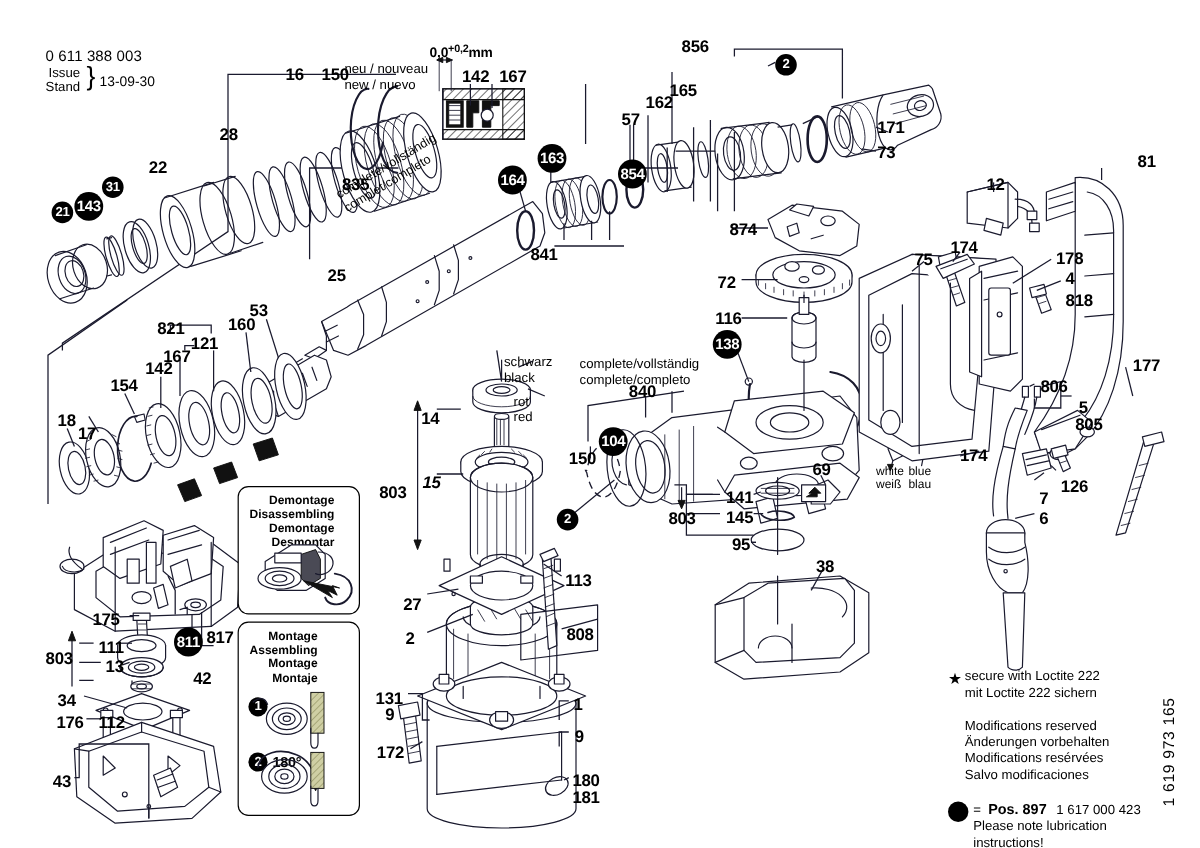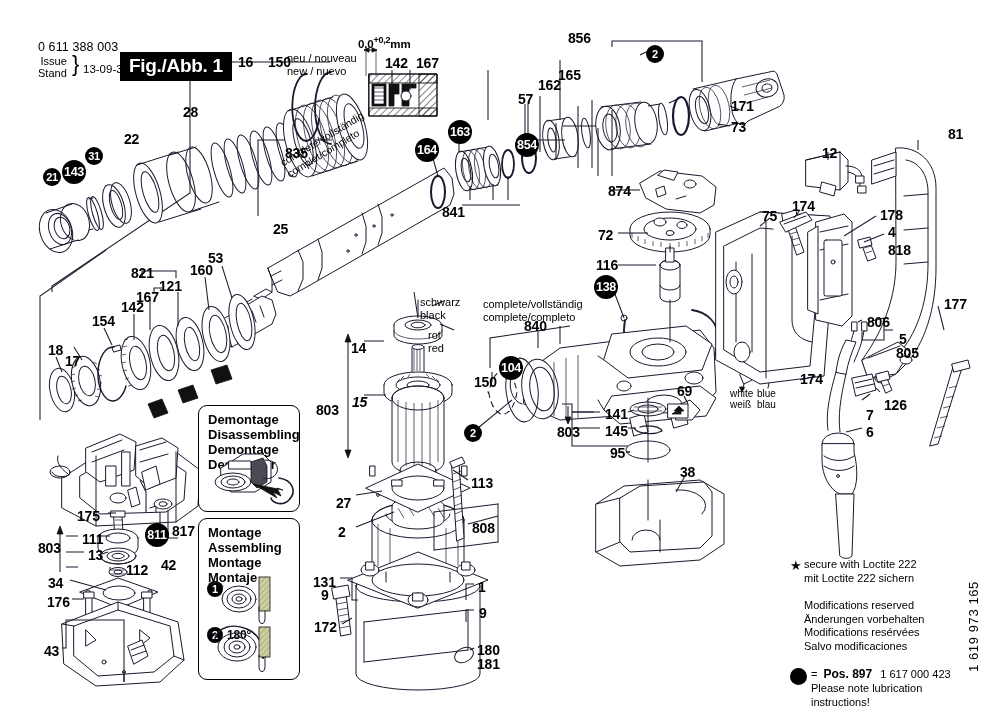--- a/index.html
+++ b/index.html
@@ -30,21 +30,21 @@
   #partno{position:absolute;font-size:12.5px;font-weight:normal;letter-spacing:.1px;}
   #issrow{position:absolute;font-size:11px;line-height:1.08;text-align:right;}
   #issdate{position:absolute;font-size:11.5px;}
 
   
   #doccode{position:absolute;font-size:13px;font-weight:normal;letter-spacing:.6px;
            transform:rotate(-90deg);transform-origin:0 0;white-space:nowrap;}
 
   
   .notebox{position:absolute;border:1.6px solid #000;border-radius:9px;background:#fff;}
-  .notebox .hd{position:absolute;font-size:13px;font-weight:bold;line-height:1.16;left:9px;top:6px;}
+  .notebox .hd{position:absolute;font-size:10px;font-weight:bold;line-height:1.16;left:9px;top:6px;text-align:right;}
 
   
   #legend{position:absolute;font-size:11px;line-height:1.26;}
   #legend b{font-weight:bold;}
 
   .star{position:absolute;font-size:13px;line-height:1;}
   .gls{position:absolute;font-size:10px;line-height:1.1;white-space:nowrap;}
 </style>
 </head>
 <body>
@@ -722,21 +722,20 @@
   <circle class="o" cx="124" cy="672" r="1.5"></circle>
 </svg>
 
 <div id="partno" style="left:38px;top:40px;">0 611 388 003</div>
 <div id="issrow" style="left:38px;top:56px;">
   <div>Issue</div>
   <div>Stand</div>
 </div>
 <div style="position:absolute;left:72px;top:53px;font-size:22px;font-weight:300;line-height:1;">}</div>
 <div id="issdate" style="left:83px;top:63px;">13-09-30</div>
-<div id="figbadge" style="left:120px;top:52px;">Fig./Abb. 1</div>
 
 <div id="doccode" style="left:966px;top:672px;">1 619 973 165</div>
 
 <div class="lbl" style="left:358px;top:36px;font-size:11.5px;letter-spacing:-.2px;">
   <span>0,0</span><span style="font-size:9px;vertical-align:super;">+0,2</span><span>mm</span>
 </div>
 <div class="lbl" style="left:385px;top:56px;">142</div>
 <div class="lbl" style="left:416px;top:56px;">167</div>
 
 <div class="plain" style="left:287px;top:52px;font-weight:normal;">
@@ -896,21 +895,21 @@
       <div class="lbl" style="left: 159px; top: 279px;">121</div>
       <div class="lbl" style="left: 121px; top: 300px;">142</div>
       <div class="lbl" style="left: 190px; top: 263px;">160</div>
       <div class="lbl" style="left: 208px; top: 251px;">53</div>
       <div class="lbl" style="left: 92px; top: 314px;">154</div>
       <div class="lbl" style="left: 65px; top: 333px; margin-top: 21px;">17</div>
       <div class="lbl" style="left: 48px; top: 343px;">18</div>
       <div class="lbl" style="left: 77px; top: 509px;">175</div>
       <div class="lbl" style="left: 82px; top: 532px;">111</div>
       <div class="lbl" style="left: 88px; top: 548px;">13</div>
-      <div class="lbl" style="left: 82px; top: 563px; margin-left: 44px;">112</div>
+      <div class="lbl" style="left: 82px; top: 595px;">112</div>
       <div class="lbl" style="left: 38px; top: 541px;">803</div>
       <div class="lbl" style="left: 172px; top: 524px;">817</div>
       <div class="lbl" style="left: 161px; top: 558px;">42</div>
       <div class="lbl" style="left: 48px; top: 576px;">34</div>
       <div class="lbl" style="left: 47px; top: 595px;">176</div>
       <div class="lbl" style="left: 44px; top: 644px;">43</div>
       <div class="lbl" style="left: 351px; top: 341px;">14</div>
       <div class="lbl" style="left: 352px; top: 395px; font-style: italic;">15</div>
       <div class="lbl" style="left: 316px; top: 403px;">803</div>
       <div class="lbl" style="left: 471px; top: 476px;">113</div>

